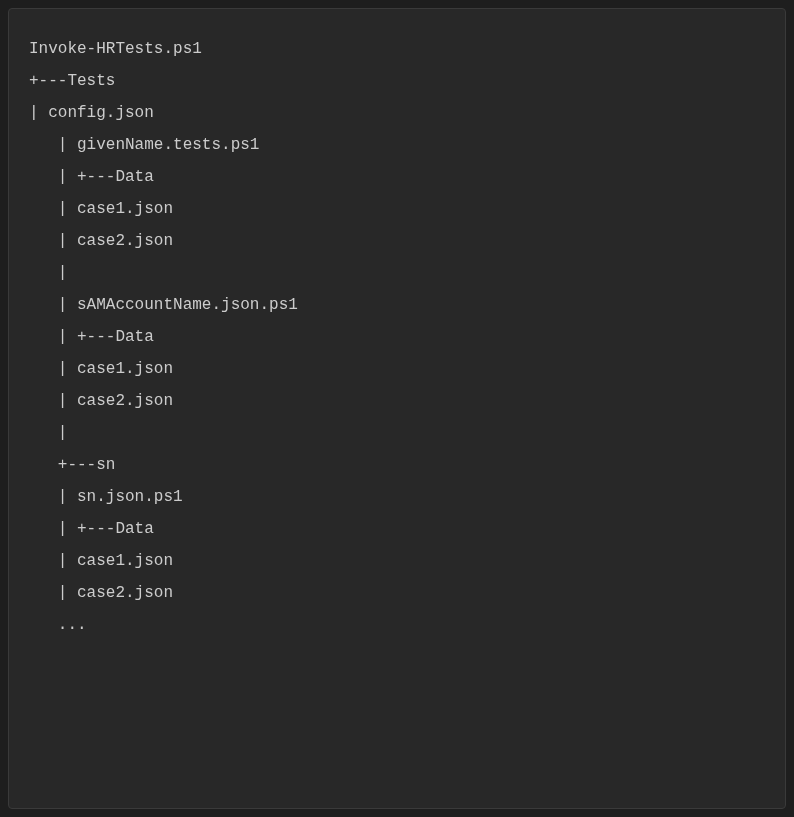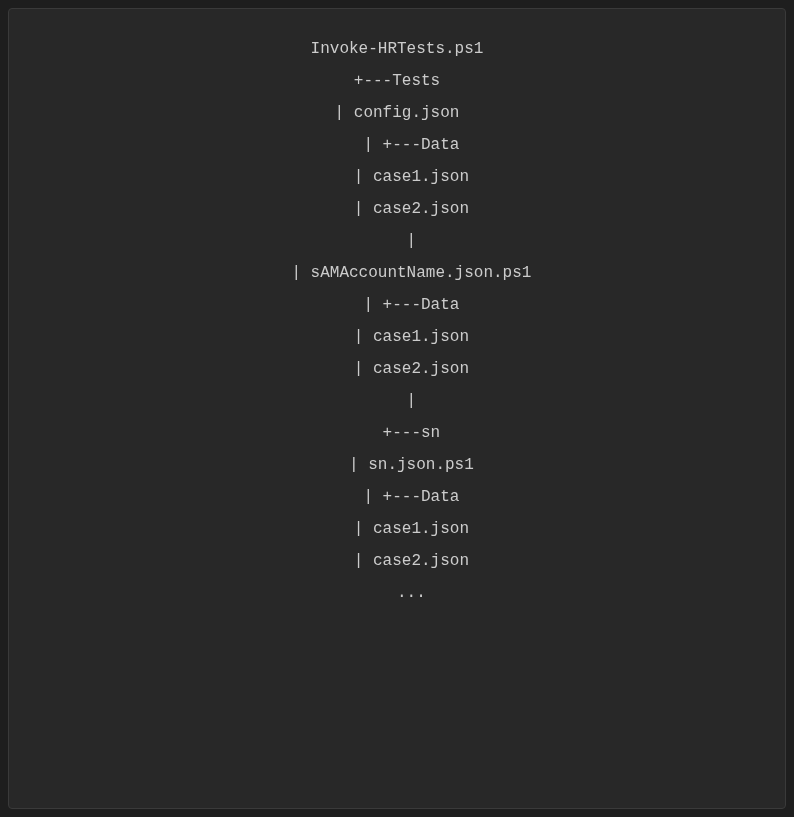--- a/index.html
+++ b/index.html
@@ -21,30 +21,30 @@
       font-family: Consolas, 'Courier New', monospace;
       font-size: 16px;
       line-height: 32px;
       color: #d4d4d4;
       height: 100%;
       overflow: hidden;
     }
     .line {
       white-space: pre;
       color: #cccccc;
-      text-align: center;
     }
   </style>
 </head>
 <body>
 
 <div class="code-container">
   <div class="line">Invoke-HRTests.ps1</div>
   <div class="line">+---Tests</div>
   <div class="line">| config.json</div>
+  <div class="line">   | givenName.tests.ps1</div>
   <div class="line">   | +---Data</div>
   <div class="line">   | case1.json</div>
   <div class="line">   | case2.json</div>
   <div class="line">   |</div>
   <div class="line">   | sAMAccountName.json.ps1</div>
   <div class="line">   | +---Data</div>
   <div class="line">   | case1.json</div>
   <div class="line">   | case2.json</div>
   <div class="line">   |</div>
   <div class="line">   +---sn</div>

